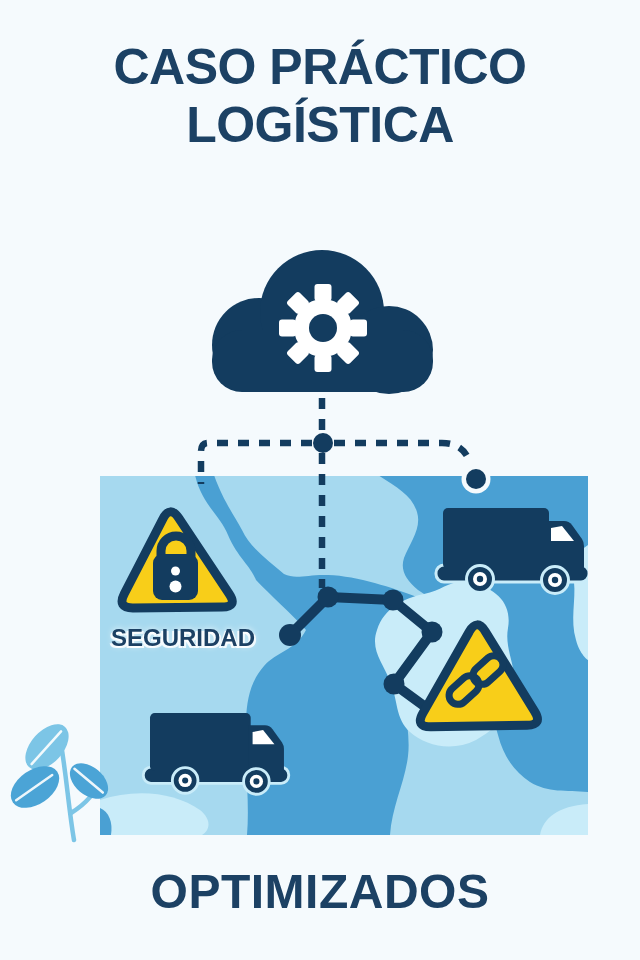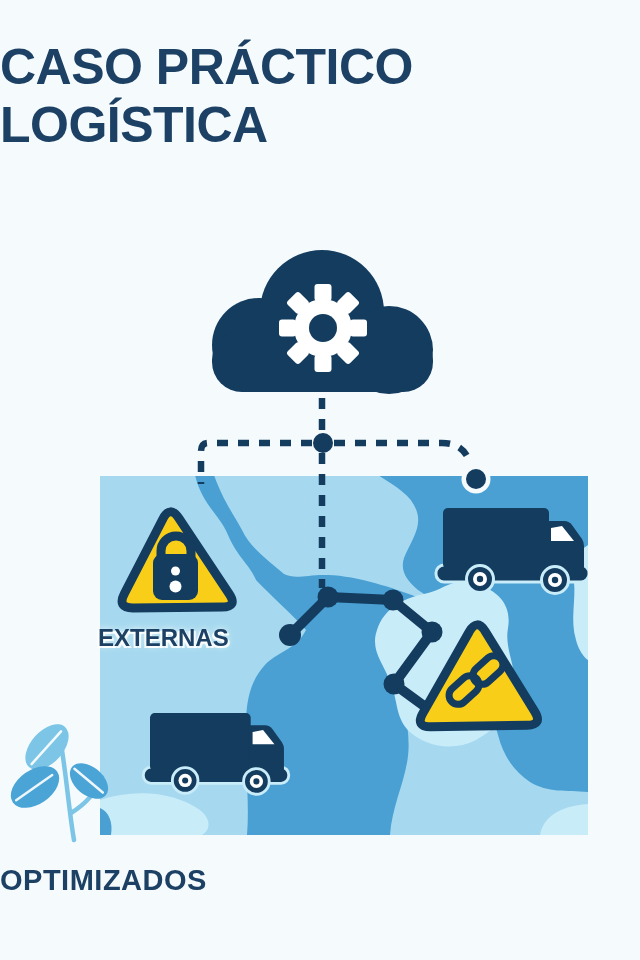--- a/index.html
+++ b/index.html
@@ -1,21 +1,21 @@
 <!DOCTYPE html>
 <html style="--navy: #133c5f; --text-navy: #1c4164; --bg: #f5fafd; --map-light: #a6d9ef; --map-medium: #4aa0d3; --map-lighter: #c9ecf9; --yellow: #f8ce19; --white: #ffffff; --plant-light: #7cc5e6; --plant-medium: #4ba4d6;"><head>
 <meta charset="utf-8">
 <style>
   html,body{margin:0;padding:0;}
   body{background:#e8eef2;font-family:"Liberation Sans","DejaVu Sans",sans-serif;}
   #stage{position:relative;width:640px;height:960px;margin:0 auto;background:var(--bg,#f5fafd);overflow:hidden;}
   #stage svg{position:absolute;left:0;top:0;display:block;}
-  .txt{position:absolute;color:var(--text-navy,#1c4164);font-weight:bold;text-align:left;}
+  .txt{position:absolute;color:var(--text-navy,#1c4164);font-weight:bold;text-align:center;}
   #title{left:0;top:38px;width:640px;font-size:50px;line-height:58px;letter-spacing:-.5px;}
-  #footer-label{left:0;top:864px;width:640px;font-size:29px;letter-spacing:.5px;}
+  #footer-label{left:0;top:864px;width:640px;font-size:48px;letter-spacing:.5px;}
   .map-label{text-shadow:-2px 2px 0 rgba(255,255,255,.85),2px 2px 0 rgba(255,255,255,.8),0 0 6px rgba(255,255,255,.9);}
   #label-seguridad{left:98px;top:624px;width:170px;font-size:24px;line-height:28px;}
   #label-dependencias{left:358px;top:736px;width:238px;font-size:26px;line-height:34px;}
   
   .f-navy{fill:var(--navy)} .f-white{fill:var(--white)}
   .f-light{fill:var(--map-light)} .f-med{fill:var(--map-medium)} .f-lighter{fill:var(--map-lighter)}
   .f-bg{fill:var(--bg)} .f-plantL{fill:var(--plant-light)} .f-plantM{fill:var(--plant-medium)}
   .dotted{stroke:var(--navy);stroke-width:6.5;fill:none;stroke-dasharray:11 10;}
   .route-line{stroke:var(--navy);stroke-width:10;fill:none;stroke-linejoin:round;stroke-linecap:round;}
   .sign{fill:var(--yellow);stroke:var(--navy);stroke-width:9;stroke-linejoin:round;}
@@ -157,17 +157,17 @@
         <path class="vein" d="M 62 76 L 99 76"></path>
       </g>
     </g>
   </svg>
 
   <div id="title" class="txt">
     <div>CASO PRÁCTICO</div>
     <div>LOGÍSTICA</div>
   </div>
 
-  <div id="label-seguridad" class="txt map-label">EXTERNAS</div>
+  <div id="label-seguridad" class="txt map-label">SEGURIDAD</div>
 
 
   <div id="footer-label" class="txt">OPTIMIZADOS</div>
 </div>
 
 </body></html>

